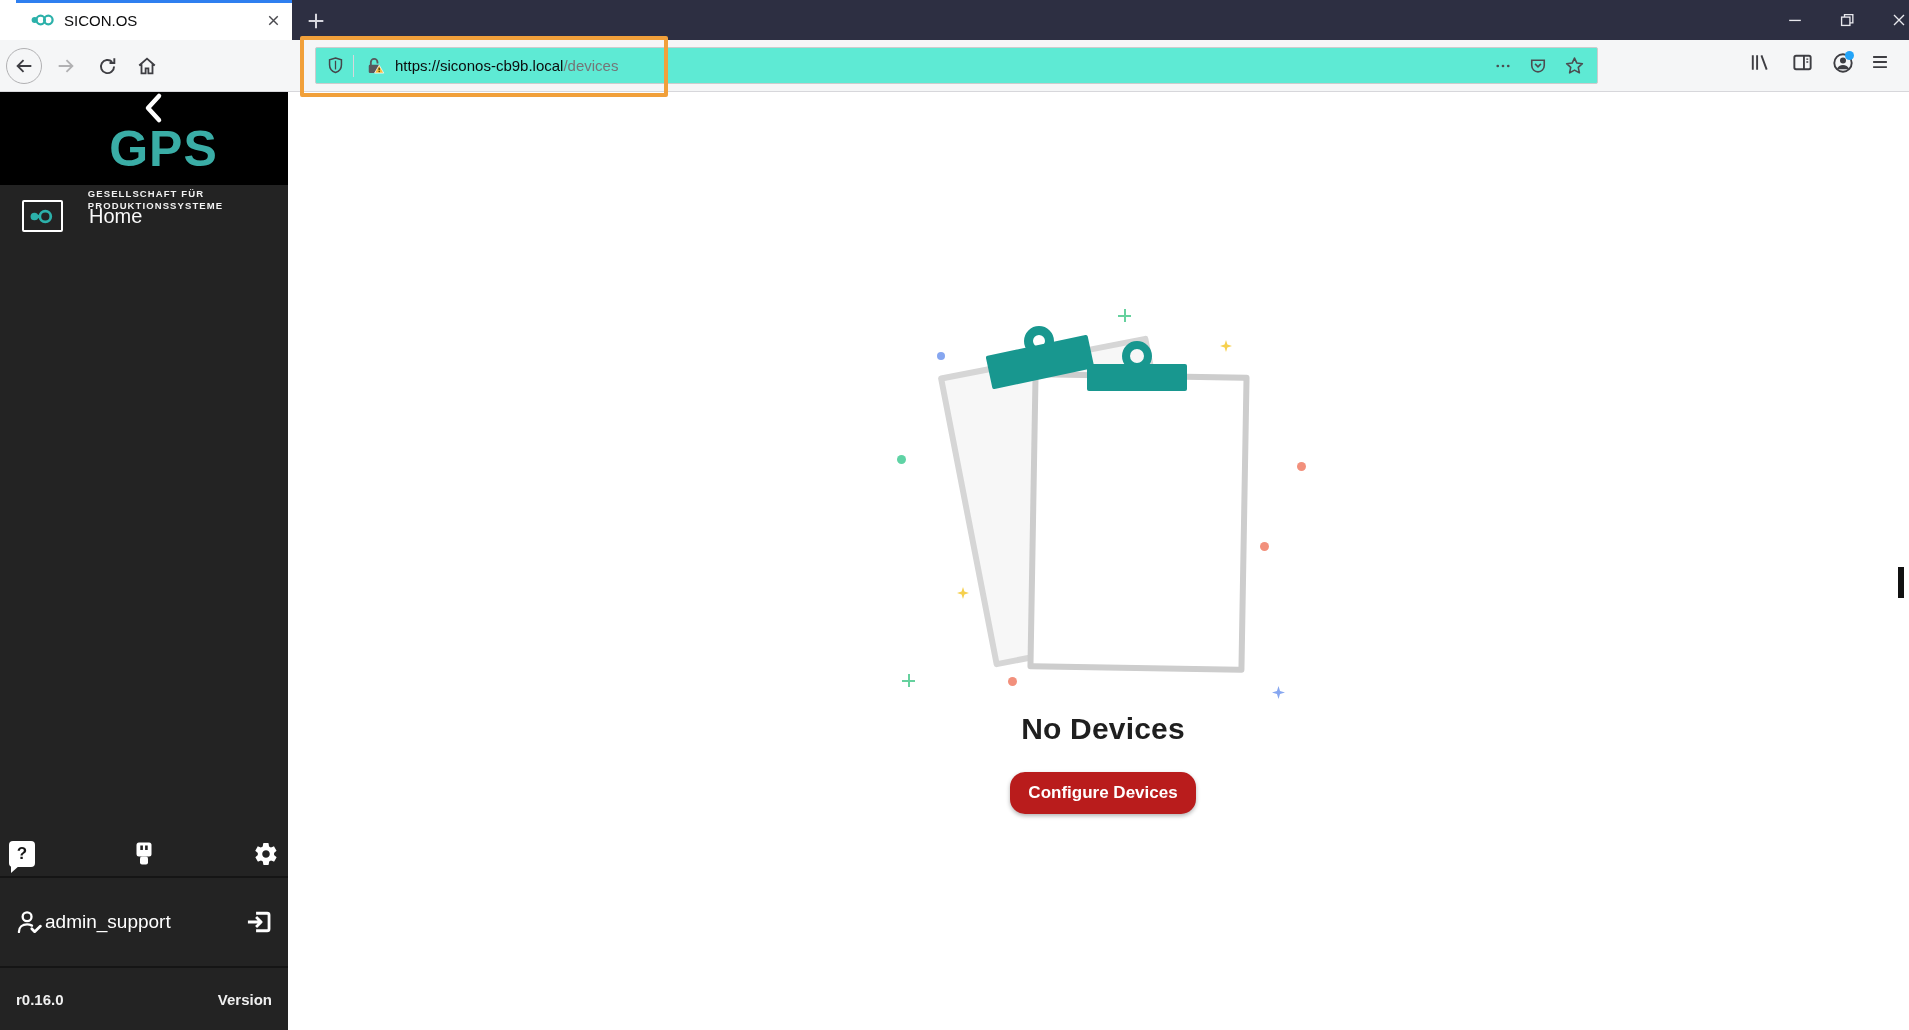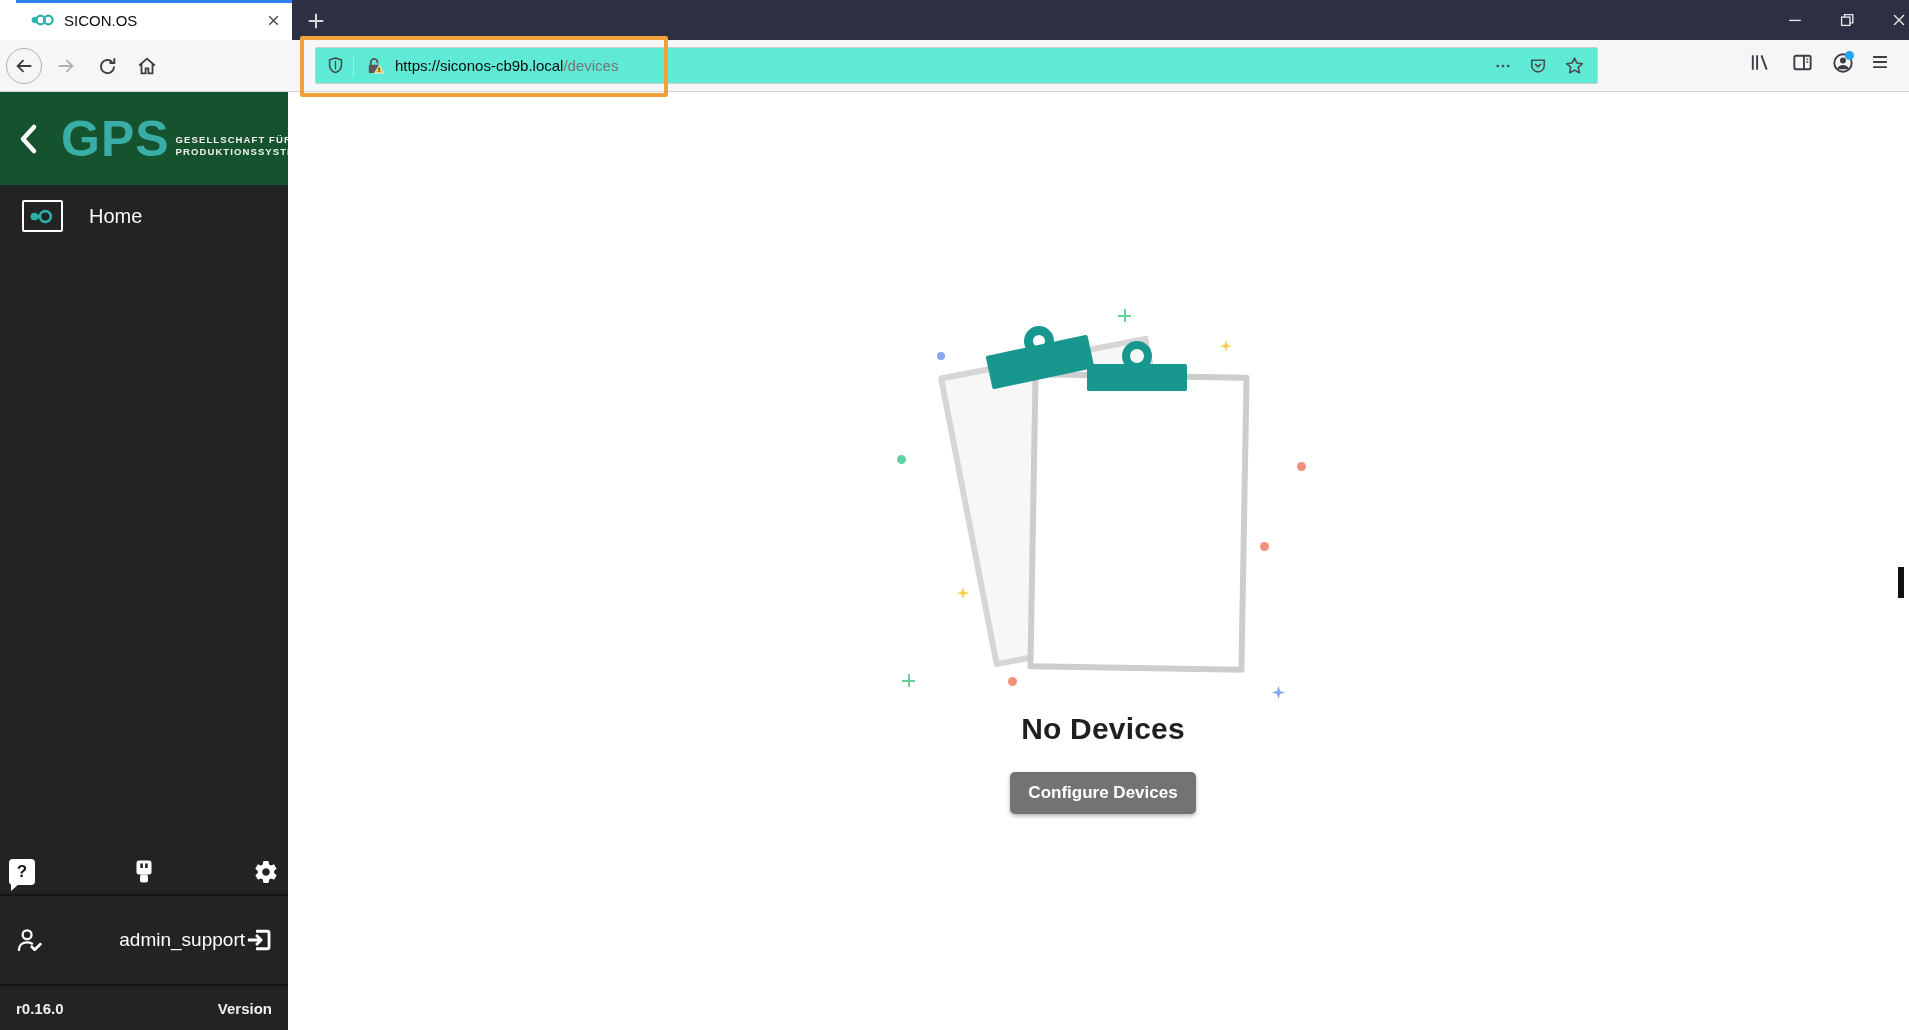--- a/index.html
+++ b/index.html
@@ -63,22 +63,23 @@
     position:absolute; left:300px; top:36px; width:368px; height:61px;
     border:4px solid #f1a03a; border-radius:2px; z-index:60; pointer-events:none;
   }
 
   
   .sidebar {
     position:absolute; left:0; top:92px; width:288px; height:938px;
     background:#232323; color:#fff; overflow:hidden;
   }
   .sb-header {
-    height:93px; background:#14532d; display:flex; align-items:center;
+    height:93px; background:#000000; display:flex; align-items:center;
     padding-left:17px;
+    flex-direction:column;
   }
   .gps-text {
     font-size:50px; font-weight:600; letter-spacing:1px; color:#3aada6;
     margin-left:22px; line-height:1;
   }
   .gps-sub { margin-left:6px; margin-top:14px; }
   .gps-sub div {
     font-size:9.5px; font-weight:bold; letter-spacing:1.1px; color:#f2f2f2;
     line-height:12px; white-space:nowrap;
   }
@@ -101,23 +102,23 @@
     position:relative; width:26px; height:26px; background:#ffffff; border-radius:4px;
     display:flex; align-items:center; justify-content:center;
     font-size:17px; font-weight:bold; color:#161616;
   }
   .help-badge::after {
     content:""; position:absolute; left:2px; bottom:-6px;
     width:0; height:0; border-top:8px solid #ffffff; border-right:9px solid transparent;
   }
   .sb-divider { height:2px; background:#151515; }
   .sb-user { height:88px; display:flex; align-items:center; padding:0 15px; }
-  .sb-username { flex:1; text-align:right; font-size:19px; color:#ffffff; }
+  .sb-username { flex:1; text-align:left; font-size:19px; color:#ffffff; }
   .sb-version {
-    height:46px; border-top:2px solid #151515; display:flex; align-items:center;
+    height:64px; border-top:2px solid #151515; display:flex; align-items:center;
     justify-content:space-between; padding:0 16px;
     font-size:15px; font-weight:bold; color:#f0f0f0;
   }
 
   
   .main { position:absolute; left:288px; top:92px; width:1621px; height:938px; background:#ffffff; }
   .empty-col {
     position:absolute; left:600px; top:203px; width:430px;
     display:flex; flex-direction:column; align-items:center;
   }
@@ -147,23 +148,23 @@
   .plus { position:absolute; width:13px; height:13px; }
   .plus::before { content:""; position:absolute; left:5.5px; top:0; width:2px; height:13px; background:#66d19e; }
   .plus::after  { content:""; position:absolute; left:0; top:5.5px; width:13px; height:2px; background:#66d19e; }
   .sparkle { position:absolute; }
 
   .empty-title {
     margin-top:2px; font-size:30px; font-weight:bold; color:#1f1f1f;
     text-align:center; letter-spacing:0.2px;
   }
   .config-btn {
-    margin-top:26px; height:42px; padding:0 18px; background:#737373; color:#ffffff;
+    margin-top:26px; height:42px; padding:0 18px; background:#b91c1c; color:#ffffff;
     font-family:"Liberation Sans", sans-serif; font-size:17px; font-weight:bold;
-    border:none; border-radius:5px; box-shadow:0 2px 4px rgba(0,0,0,0.3);
+    border:none; border-radius:15px; box-shadow:0 2px 4px rgba(0,0,0,0.3);
     display:flex; align-items:center; cursor:pointer;
   }
   .cursor-mark { position:absolute; left:1898px; top:567px; width:6px; height:31px; background:#111; z-index:70; }
 </style>
 </head>
 <body>
 
 <div class="tabbar">
   <div class="tab">
     <span>

